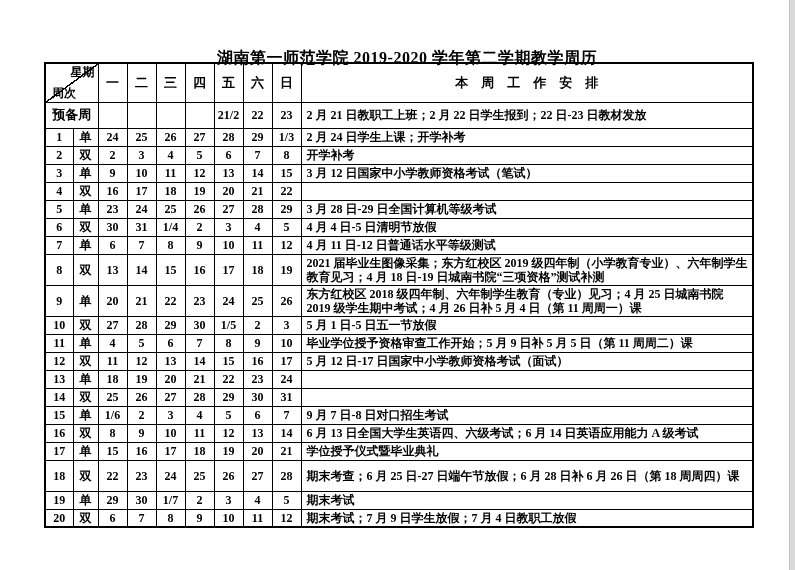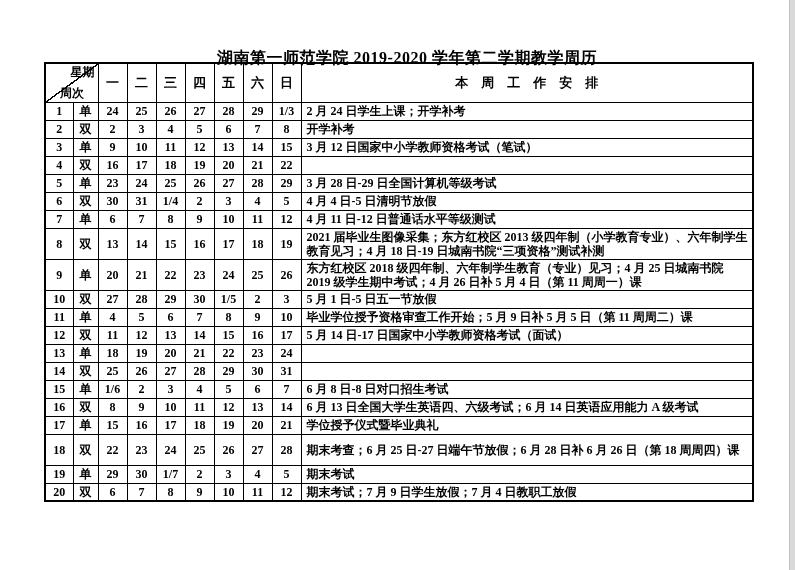--- a/index.html
+++ b/index.html
@@ -57,21 +57,21 @@
         transparent calc(50% - 0.7px),
         #000 calc(50% - 0.7px),
         #000 calc(50% + 0.7px),
         transparent calc(50% + 0.7px));
   }
   th.diag .diag-top{
     position:absolute;top:2px;right:3px;
     font-size:12px;line-height:13px;
   }
   th.diag .diag-bottom{
-    position:absolute;bottom:2px;left:14px;
+    position:absolute;bottom:2px;left:6px;
     font-size:12px;line-height:13px;
   }
   .page-edge{
     position:absolute;
     top:0;left:789px;
     width:6px;height:570px;
     background:#d9d9d9;
     border-left:1px solid #c0c0c0;
   }
 </style>
@@ -105,20 +105,31 @@
         <th class="day-h">二</th>
         <th class="day-h">三</th>
         <th class="day-h">四</th>
         <th class="day-h">五</th>
         <th class="day-h">六</th>
         <th class="day-h">日</th>
         <th class="work-h">本　周　工　作　安　排</th>
       </tr>
     </thead>
     <tbody id="rows">
+        <tr class="r-prep">
+          <td class="week merged" colspan="2">预备周</td>
+          <td class="day"></td>
+          <td class="day"></td>
+          <td class="day"></td>
+          <td class="day"></td>
+          <td class="day">21/2</td>
+          <td class="day">22</td>
+          <td class="day">23</td>
+          <td class="work">2 月 21 日教职工上班；2 月 22 日学生报到；22 日-23 日教材发放</td>
+        </tr>
         <tr class="r-single">
           <td class="week">1</td>
           <td class="parity">单</td>
           <td class="day">24</td>
           <td class="day">25</td>
           <td class="day">26</td>
           <td class="day">27</td>
           <td class="day">28</td>
           <td class="day">29</td>
           <td class="day">1/3</td>
@@ -199,21 +210,21 @@
         <tr class="r-tall">
           <td class="week">8</td>
           <td class="parity">双</td>
           <td class="day">13</td>
           <td class="day">14</td>
           <td class="day">15</td>
           <td class="day">16</td>
           <td class="day">17</td>
           <td class="day">18</td>
           <td class="day">19</td>
-          <td class="work">2021 届毕业生图像采集；东方红校区 2013 级四年制（小学教育专业）、六年制学生教育见习；4 月 18 日-19 日城南书院“三项资格”测试补测</td>
+          <td class="work">2021 届毕业生图像采集；东方红校区 2019 级四年制（小学教育专业）、六年制学生教育见习；4 月 18 日-19 日城南书院“三项资格”测试补测</td>
         </tr>
         <tr class="r-tall">
           <td class="week">9</td>
           <td class="parity">单</td>
           <td class="day">20</td>
           <td class="day">21</td>
           <td class="day">22</td>
           <td class="day">23</td>
           <td class="day">24</td>
           <td class="day">25</td>
@@ -247,21 +258,21 @@
         <tr class="r-single">
           <td class="week">12</td>
           <td class="parity">双</td>
           <td class="day">11</td>
           <td class="day">12</td>
           <td class="day">13</td>
           <td class="day">14</td>
           <td class="day">15</td>
           <td class="day">16</td>
           <td class="day">17</td>
-          <td class="work">5 月 14 日-17 日国家中小学教师资格考试（面试）</td>
+          <td class="work">5 月 12 日-17 日国家中小学教师资格考试（面试）</td>
         </tr>
         <tr class="r-single">
           <td class="week">13</td>
           <td class="parity">单</td>
           <td class="day">18</td>
           <td class="day">19</td>
           <td class="day">20</td>
           <td class="day">21</td>
           <td class="day">22</td>
           <td class="day">23</td>
@@ -283,21 +294,21 @@
         <tr class="r-single">
           <td class="week">15</td>
           <td class="parity">单</td>
           <td class="day">1/6</td>
           <td class="day">2</td>
           <td class="day">3</td>
           <td class="day">4</td>
           <td class="day">5</td>
           <td class="day">6</td>
           <td class="day">7</td>
-          <td class="work">6 月 8 日-8 日对口招生考试</td>
+          <td class="work">9 月 7 日-8 日对口招生考试</td>
         </tr>
         <tr class="r-single">
           <td class="week">16</td>
           <td class="parity">双</td>
           <td class="day">8</td>
           <td class="day">9</td>
           <td class="day">10</td>
           <td class="day">11</td>
           <td class="day">12</td>
           <td class="day">13</td>

